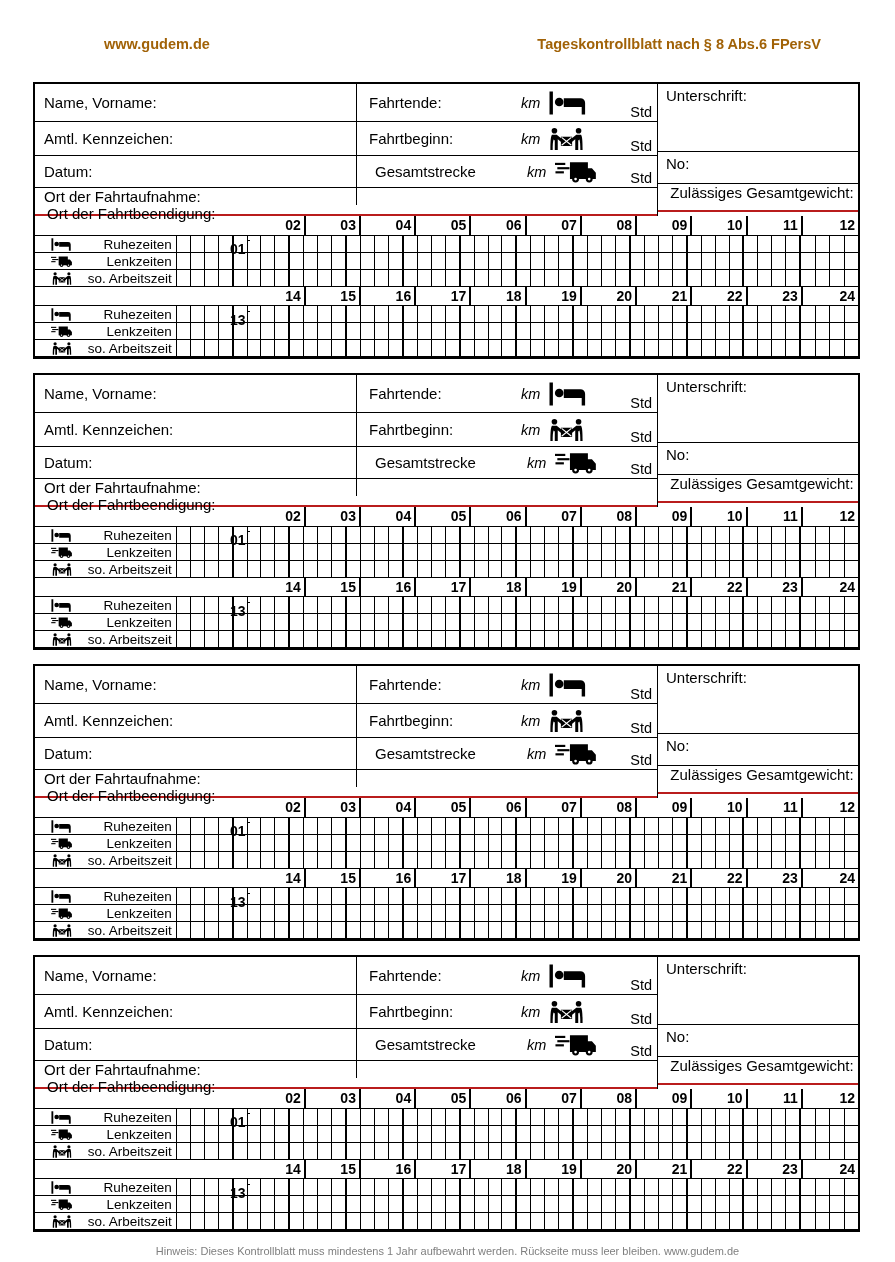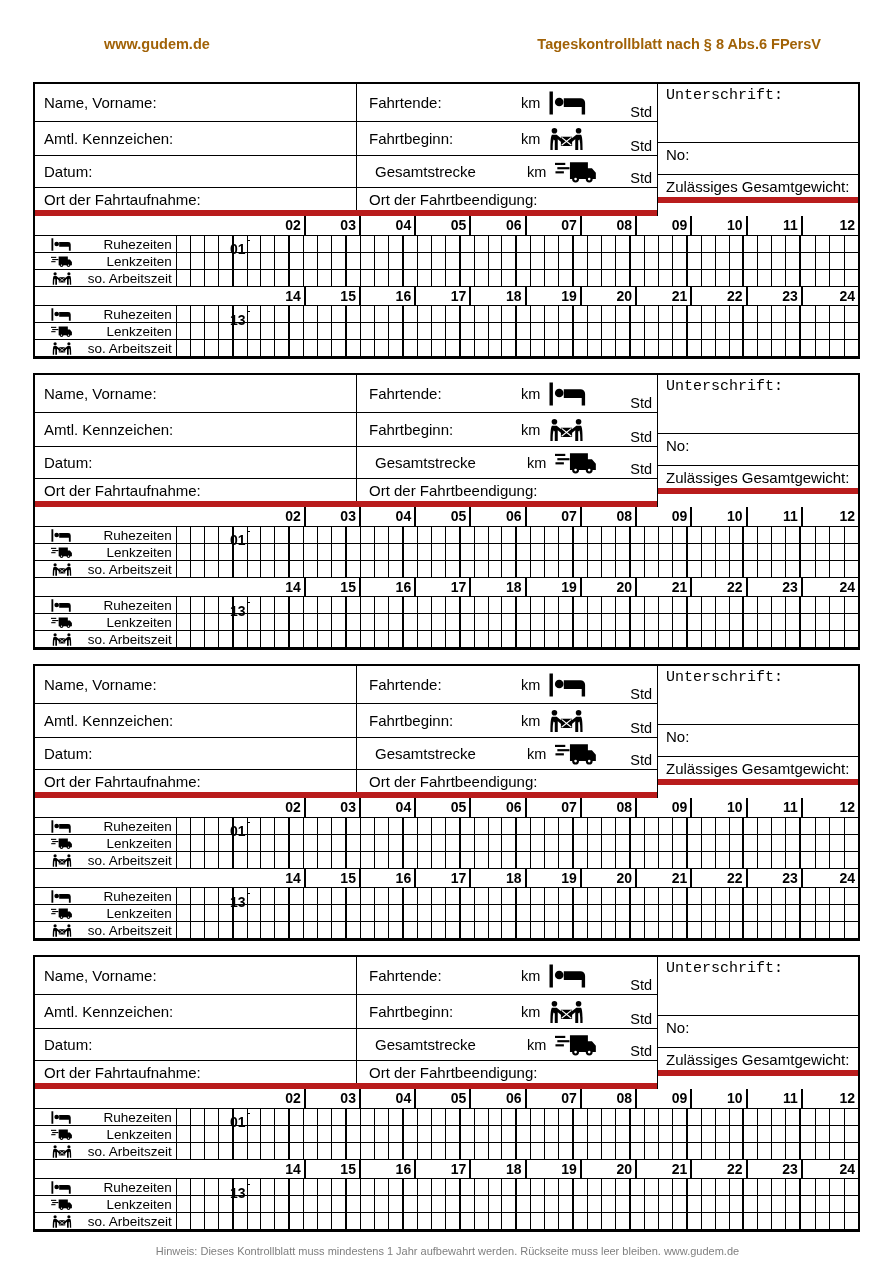--- a/index.html
+++ b/index.html
@@ -25,29 +25,29 @@
 
   
   .form-area { display:flex; width: 823px; }
   .left-col { width: 622px; }
   .right-col { flex: 1; border-left: 1px solid #000; display:flex; flex-direction:column; }
   .f-row { display:flex; border-bottom: 1px solid #000; }
   .f-row.r1 { height: 38px; }
   .f-row.r2 { height: 34px; }
   .f-row.r3 { height: 32px; gap: 6px; }
   .f-row.r4 { height: 28px; border-bottom: 1px solid #000; }
-  .left-col .f-row:last-child, .right-col .r-row:last-child { border-bottom: 6px solid #b91c1c; }
+  .left-col .f-row:last-child, .right-col .r-row:last-child { border-bottom: 2px solid #b91c1c; flex-direction: column; }
   .cell { display:flex; align-items:center; }
   .cell-left { width: 322px; border-right: 1px solid #000; padding-left: 9px; font-size: 15px; }
   .cell-mid { flex:1; padding-left: 12px; font-size: 15px; position: relative; }
   .mid-label { display:inline-block; width: 152px; }
-  .km { display:inline-block; margin-right: 9px; font-size: 14.5px; }
+  .km { display:inline-block; margin-right: 9px; font-size: 14.5px; font-style: italic; }
   .std { position:absolute; right: 5px; bottom: 1px; font-size: 14.5px; }
   .r-row { border-bottom: 1px solid #000; font-size: 15px; padding: 3px 0 0 8px; }
-  .r-row.rA { height: 59px; font-family: Liberation Mono, monospace; }
+  .r-row.rA { height: 68px; }
   .r-row.rB { height: 32px; }
   .r-row.rC { height: 28px; display:flex; align-items:center; padding-top:0; }
 
   
   .g-row { display:flex; border-top: 1px solid #000; }
   .g-half.top .g-row.g-head { border-top: none; }
   .g-head { height: 19px; font-weight: bold; font-size: 14px; }
   .g-hcell { width: 57.75px; border-right: 2.5px solid #000; text-align: right; padding: 1px 3px 0 0; }
   .g-hcell.first { width: 226px; margin-top: 24px; }
   .g-hcell:last-child { border-right: none; }

